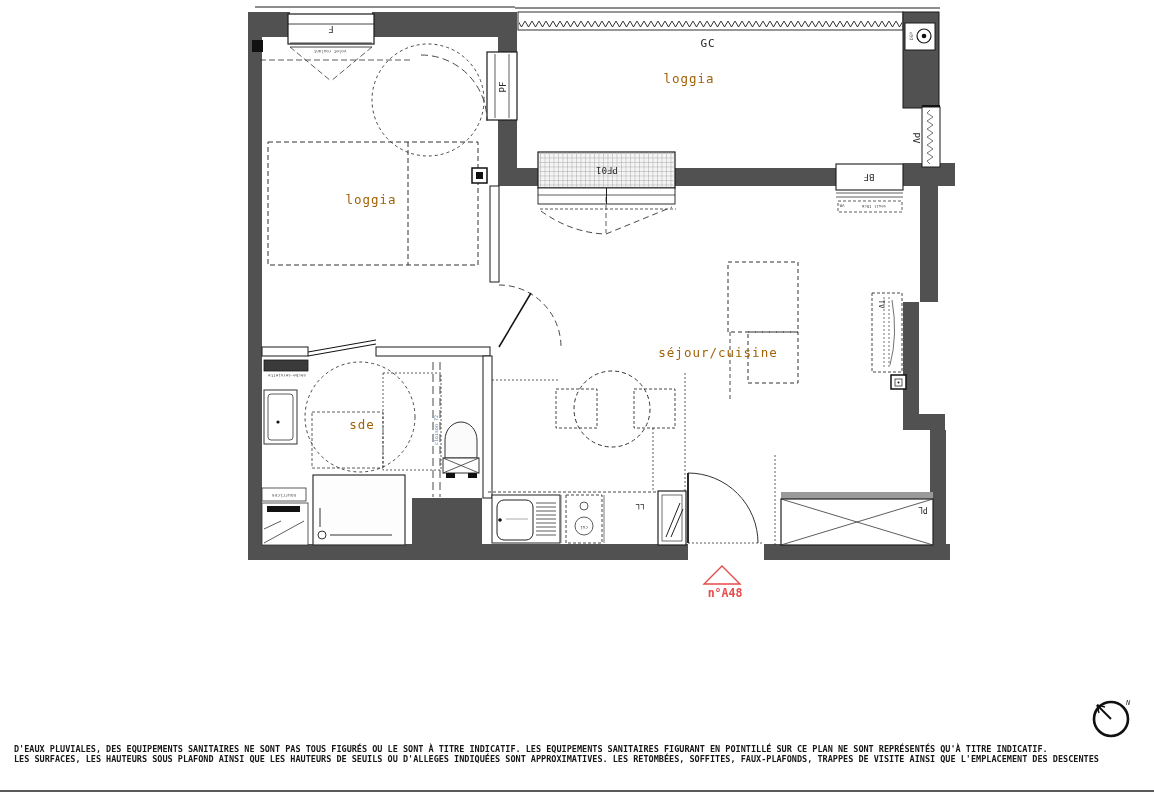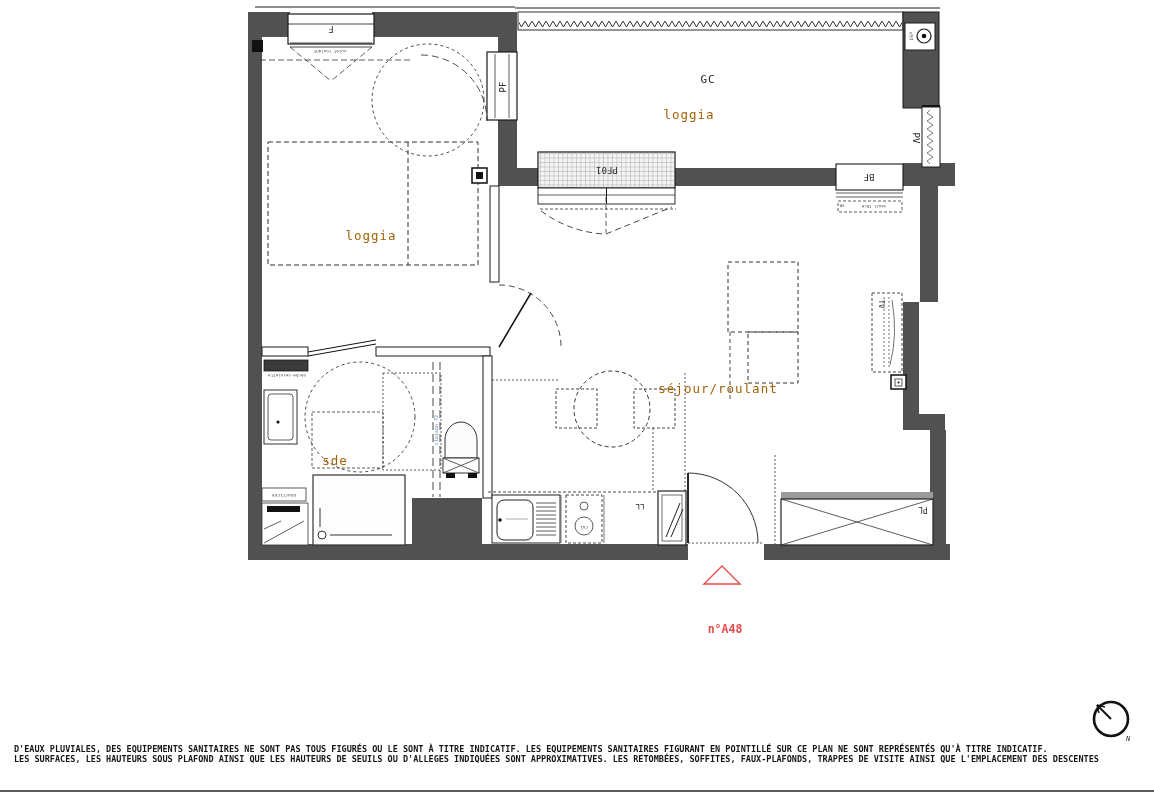--- a/index.html
+++ b/index.html
@@ -1,21 +1,21 @@
 <!DOCTYPE html>
 <html><head>
 <meta charset="utf-8">
 <style>
   html,body{margin:0;padding:0;background:#ffffff;}
   #page{position:relative;width:1154px;height:800px;background:#ffffff;overflow:hidden;
         font-family:"DejaVu Sans Mono","Liberation Mono",monospace;}
   #plan-svg{position:absolute;left:0;top:0;z-index:1;}
   .lbl{position:absolute;color:#1f1f1f;white-space:nowrap;z-index:2;
        font-family:"DejaVu Sans Mono","Liberation Mono",monospace;}
-  .c0{transform:translate(-50%,-50%);margin-top:36px;}
+  .c0{transform:translate(-50%,-50%);}
   .r180{transform:translate(-50%,-50%) rotate(180deg);}
   .r90{transform:translate(-50%,-50%) rotate(90deg);}
   .rn90{transform:translate(-50%,-50%) rotate(-90deg);}
   .tiny{color:#4a4a4a;}
   .blue{color:#5b7ea8;}
   .red{color:#e84b4b;font-weight:bold;}
   .room{font-size:12.5px;letter-spacing:1px;color:#a16207;}
   .mark{font-size:9px;color:#2a2a2a;}
   #footer{position:absolute;left:14px;top:744px;z-index:2;width:1130px;
           font-size:8.5px;font-weight:bold;line-height:10px;color:#161616;
@@ -255,22 +255,22 @@
 <div class="lbl mark rn90" style="left:503px;top:87px;">PF</div>
 <div class="lbl c0" style="left:708px;top:43px;font-size:11px;letter-spacing:1px;color:#262626;">GC</div>
 <div class="lbl room c0" style="left:689px;top:78px;">loggia</div>
 <div class="lbl tiny rn90" style="left:911px;top:36px;font-size:4.5px;">DEP</div>
 <div class="lbl mark r90" style="left:916px;top:138px;">PV</div>
 <div class="lbl mark r180" style="left:607px;top:170px;">PF01</div>
 <div class="lbl mark r180" style="left:869px;top:177px;">BF</div>
 <div class="lbl tiny r180" style="left:842px;top:205px;font-size:4px;">VR</div>
 <div class="lbl tiny r180" style="left:874px;top:206px;font-size:4px;">seuil 15cm</div>
 <div class="lbl room c0" style="left:371px;top:199px;">loggia</div>
-<div class="lbl room c0" style="left:718px;top:352px;">séjour/roulant</div>
-<div class="lbl room c0" style="left:335px;top:424px;">sde</div>
+<div class="lbl room c0" style="left:718px;top:352px;">séjour/cuisine</div>
+<div class="lbl room c0" style="left:362px;top:424px;">sde</div>
 <div class="lbl blue rn90" style="left:436px;top:430px;font-size:5px;">cloison 72</div>
 <div class="lbl tiny r180" style="left:287px;top:375px;font-size:4.2px;">sèche-serviette</div>
 <div class="lbl tiny r180" style="left:284px;top:495px;font-size:4.5px;">nourrices</div>
 <div class="lbl tiny r180" style="left:584px;top:527px;font-size:4.5px;">cui</div>
 <div class="lbl r180" style="left:640px;top:506px;font-size:7.5px;color:#2a2a2a;">LL</div>
 <div class="lbl r180" style="left:923px;top:509px;font-size:8px;color:#2a2a2a;">PL</div>
 <div class="lbl r90" style="left:881px;top:304px;font-size:7.5px;color:#2a2a2a;">TV</div>
 <div class="lbl red c0" style="left:725px;top:593px;font-size:11.5px;">n°A48</div>
 <div class="lbl c0" style="left:1128px;top:703px;font-size:7px;font-style:italic;color:#333;">N</div>
 

